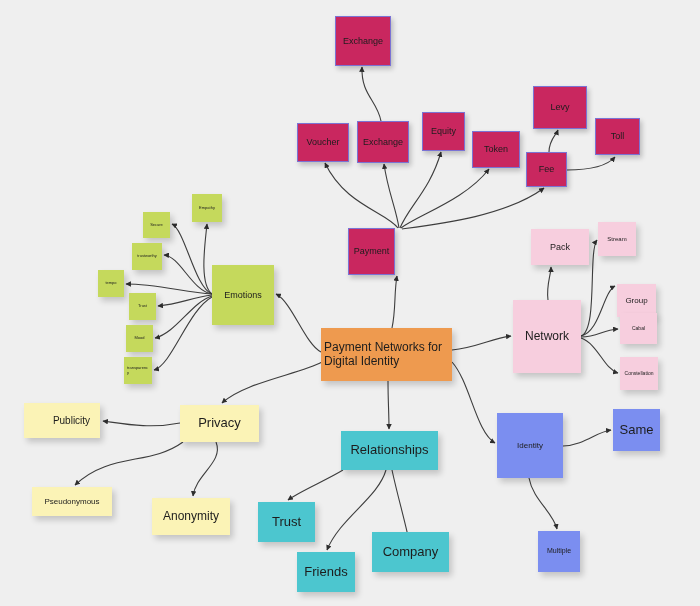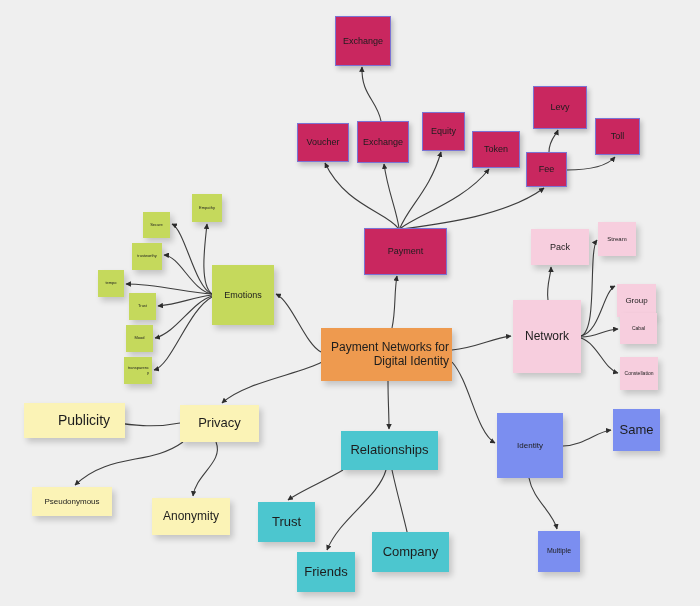--- a/index.html
+++ b/index.html
@@ -22,21 +22,21 @@
     width: 700px;
     height: 606px;
     pointer-events: none;
   }
   .node {
     position: absolute;
     box-sizing: border-box;
     display: flex;
     align-items: center;
     justify-content: center;
-    text-align: right;
+    text-align: left;
     color: #1d1d1d;
     line-height: 1.15;
     box-shadow: 3px 4px 6px rgba(0,0,0,0.18);
     padding: 2px 3px;
     overflow: hidden;
     word-break: break-word;
   }
   .node.crimson {
     background: #c9275f;
     border: 1px solid #7b73d4;
@@ -114,21 +114,21 @@
       </div>
       <div class="node crimson" style="left: 422px; top: 112px; width: 43px; height: 39px; font-size: 9px;">
         <span>Equity</span>
       </div>
       <div class="node crimson" style="left: 472px; top: 131px; width: 48px; height: 37px; font-size: 9px;">
         <span>Token</span>
       </div>
       <div class="node crimson" style="left: 526px; top: 152px; width: 41px; height: 35px; font-size: 9px;">
         <span>Fee</span>
       </div>
-      <div class="node crimson" style="left: 364px; top: 228px; width: 83px; height: 47px; font-size: 9px;">
+      <div class="node crimson" style="left: 348px; top: 228px; width: 47px; height: 47px; font-size: 9px;">
         <span>Payment</span>
       </div>
       <div class="node orange" style="left: 321px; top: 328px; width: 131px; height: 53px; font-size: 12px;">
         <span>Payment Networks for Digital Identity</span>
       </div>
       <div class="node green" style="left: 212px; top: 265px; width: 62px; height: 60px; font-size: 9px;">
         <span>Emotions</span>
       </div>
       <div class="node green" style="left: 192px; top: 194px; width: 30px; height: 28px; font-size: 4px;">
         <span>Empathy</span>
@@ -147,21 +147,21 @@
       </div>
       <div class="node green" style="left: 126px; top: 325px; width: 27px; height: 27px; font-size: 4px;">
         <span>Mood</span>
       </div>
       <div class="node green" style="left: 124px; top: 357px; width: 28px; height: 27px; font-size: 4px;">
         <span>transparency</span>
       </div>
       <div class="node yellow" style="left: 180px; top: 405px; width: 79px; height: 37px; font-size: 13px;">
         <span>Privacy</span>
       </div>
-      <div class="node yellow" style="left: 24px; top: 403px; width: 101px; height: 35px; font-size: 14px; padding-left: 22px;">
+      <div class="node yellow" style="left: 24px; top: 403px; width: 76px; height: 35px; font-size: 10px; padding-left: 22px;">
         <span>Publicity</span>
       </div>
       <div class="node yellow" style="left: 32px; top: 487px; width: 80px; height: 29px; font-size: 8px;">
         <span>Pseudonymous</span>
       </div>
       <div class="node yellow" style="left: 152px; top: 498px; width: 78px; height: 37px; font-size: 12px;">
         <span>Anonymity</span>
       </div>
       <div class="node teal" style="left: 341px; top: 431px; width: 97px; height: 39px; font-size: 13px;">
         <span>Relationships</span>

